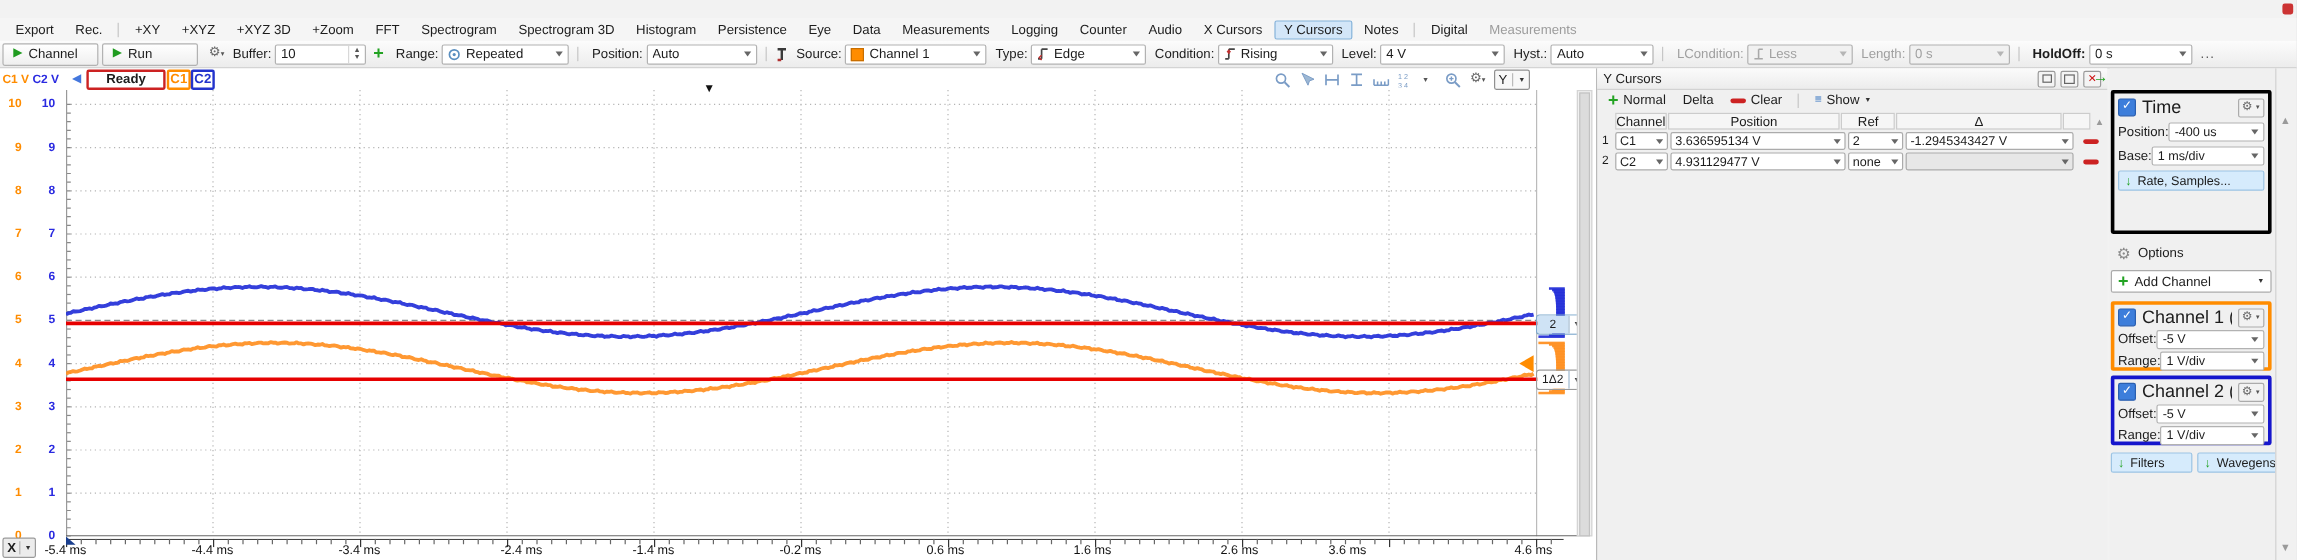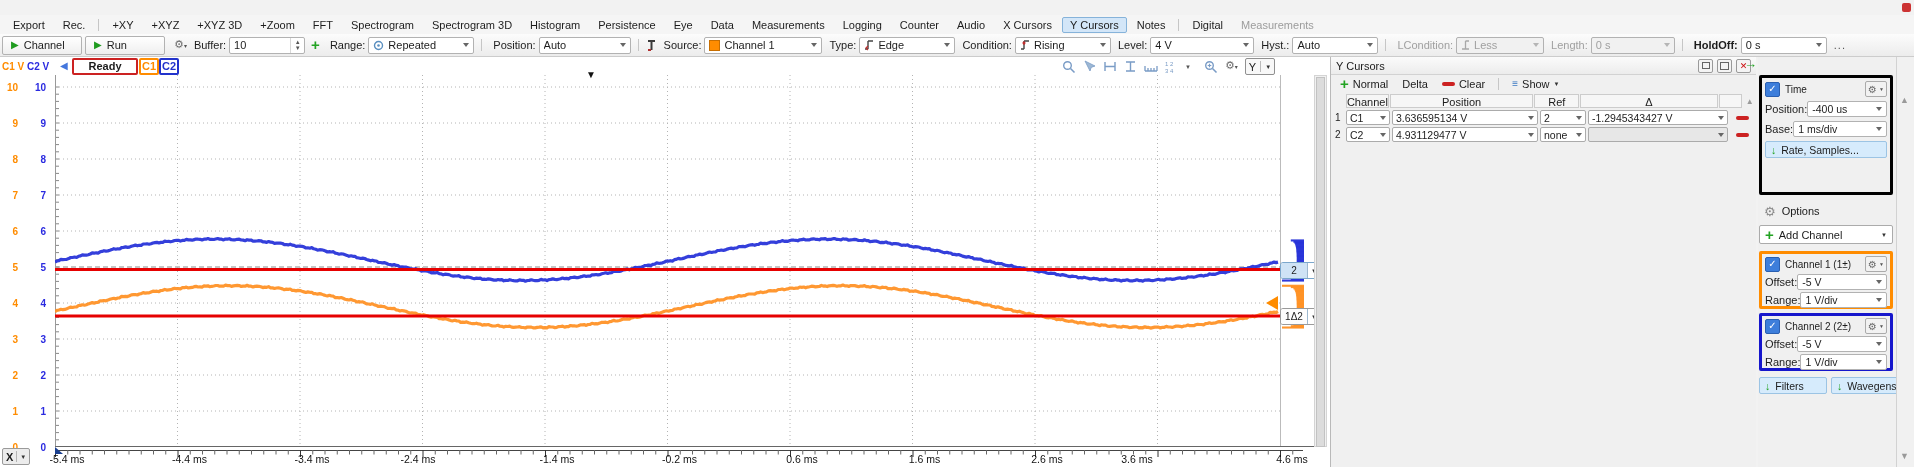--- a/index.html
+++ b/index.html
@@ -51,21 +51,21 @@
   .badge .bdrop{width:12px;background:#fff;border-left:1px solid #9db8cf;display:flex;align-items:center;justify-content:center;font-size:6px;color:#333;}
   .badge2{left:1280px;top:205px;border:1px solid #7ba7cc;}
   .badge2 .bmain{background:#cfe3f5;}
   .badge1{left:1280px;top:251px;border:1px solid #9a9a9a;}
   .badge1 .bmain{background:#fdfdfd;}
   .trigmark{position:absolute;left:1266px;top:239px;width:0;height:0;border-top:7px solid transparent;border-bottom:7px solid transparent;border-right:12px solid #ff8c00;}
   .topmark{position:absolute;left:586px;top:12px;color:#111;font-size:10px;}
   .vscroll{position:absolute;left:1314px;top:18px;width:13px;height:372px;background:#f1f1f1;border:1px solid #d4d4d4;box-sizing:border-box;}
   .vscroll .thumb{margin:1px;height:368px;background:#dcdcdc;border:1px solid #c2c2c2;}
   .xaxis{position:absolute;left:55px;top:390px;width:1250px;height:20px;}
-  .xlab{position:absolute;top:6px;width:60px;text-align:center;font-size:10.5px;color:#111;}
+  .xlab{position:absolute;top:6px;width:60px;text-align:left;font-size:10.5px;color:#111;}
   .xwedge{position:absolute;left:0;top:0;width:0;height:0;border-bottom:7px solid #1a3f8f;border-right:8px solid transparent;}
   .xbtn{position:absolute;left:2px;top:391px;height:15px;display:flex;align-items:center;border:1px solid #9a9a9a;background:#ececec;border-radius:2px;padding:0 3px;gap:3px;font-weight:bold;}
   .xbtn .bsep{width:1px;height:11px;background:#b5b5b5;}
   
   .ycpanel{position:absolute;left:1330px;top:57px;width:426px;height:410px;background:#f0f0f0;border-left:1px solid #b9b9b9;box-sizing:border-box;}
   .yctitle{height:17px;background:linear-gradient(#fbfbfb,#ececec);border-bottom:1px solid #d2d2d2;display:flex;align-items:center;padding:0 5px;gap:4px;}
   .yctitle .t{flex:1;}
   .winbtn{width:13px;height:12px;border:1px solid #9a9a9a;background:#f4f4f4;border-radius:2px;display:flex;align-items:center;justify-content:center;}
   .winbtn .sq{width:6px;height:5px;border:1px solid #666;}
   .winbtn.close{color:#cc1111;font-weight:bold;font-size:9px;}
@@ -81,21 +81,21 @@
   .combo.gray{background:#e7e7e7;}
   .ycscroll{width:13px;display:flex;align-items:flex-start;justify-content:center;color:#9a9a9a;font-size:8px;}
   
   .sidebar{position:absolute;left:1758px;top:57px;width:138px;height:410px;background:#f0f0f0;}
   .collapse-arrow{position:absolute;left:1744px;top:56px;color:#23a323;font-weight:bold;font-size:13px;}
   .cfgbox{position:absolute;left:1px;width:134px;background:#f0f0f0;border-radius:2px;box-sizing:border-box;}
   .cfgbox.time{border:3px solid #000;top:18px;height:120px;}
   .cfgbox.ch1{border:3px solid #ff8c00;top:194px;height:58px;}
   .cfgbox.ch2{border:3px solid #1616cc;top:256px;height:58px;}
   .box-head{display:flex;align-items:center;gap:5px;padding:3px 3px 2px 3px;}
-  .box-head .t{flex:1;white-space:nowrap;overflow:hidden;font-size:10px;}
+  .box-head .t{flex:1;white-space:nowrap;overflow:hidden;font-size:15px;}
   .cb{width:13px;height:13px;background:#3d7edb;border:1px solid #2a5fb0;border-radius:2px;color:#fff;font-size:10px;line-height:12px;text-align:center;flex:0 0 13px;}
   .gearbtn{display:flex;align-items:center;height:14px;border:1px solid #ababab;background:#f2f2f2;border-radius:2px;padding:0 2px;gap:2px;}
   .srow{display:flex;align-items:center;justify-content:space-between;padding:2px 3px;}
   .srow .dd{width:97px;height:16px;font-size:10.5px;}
   .bluebtn{display:flex;align-items:center;justify-content:flex-start;gap:5px;margin:2px 3px;height:15px;background:#d6ebfc;border:1px solid #9cc4e4;border-radius:2px;padding:0 5px;font-size:10.5px;white-space:nowrap;}
   .gdown{color:#23a323;font-weight:bold;}
   .optrow{position:absolute;left:6px;top:148px;display:flex;align-items:center;gap:6px;}
   .addbtn{position:absolute;left:1px;top:168px;width:134px;height:19px;display:flex;align-items:center;gap:5px;border:1px solid #ababab;background:#fff;border-radius:2px;padding:0 5px;box-sizing:border-box;}
   .addbtn .caret{margin-left:auto;}
   .bottombtns{position:absolute;left:1px;top:320px;display:flex;gap:4px;}
@@ -567,21 +567,21 @@
           <line x1="1188.75" y1="0" x2="1188.75" y2="4.5" stroke="#666" stroke-width="1"></line>
           <line x1="1201" y1="0" x2="1201" y2="4.5" stroke="#666" stroke-width="1"></line>
           <line x1="1213.25" y1="0" x2="1213.25" y2="4.5" stroke="#666" stroke-width="1"></line>
           <line x1="1225.5" y1="0" x2="1225.5" y2="7" stroke="#333" stroke-width="1"></line>
           <line x1="1237.75" y1="0" x2="1237.75" y2="4.5" stroke="#666" stroke-width="1"></line>
         </svg>
       <div id="xlabels">
           <span class="xlab" style="left: -18px;">-5.4 ms</span>
           <span class="xlab" style="left: 104.5px;">-4.4 ms</span>
           <span class="xlab" style="left: 227px;">-3.4 ms</span>
-          <span class="xlab" style="left: 333px;">-2.4 ms</span>
+          <span class="xlab" style="left: 362px;">-2.4 ms</span>
           <span class="xlab" style="left: 472px;">-1.4 ms</span>
           <span class="xlab" style="left: 594.5px;">-0.2 ms</span>
           <span class="xlab" style="left: 717px;">0.6 ms</span>
           <span class="xlab" style="left: 839.5px;">1.6 ms</span>
           <span class="xlab" style="left: 962px;">2.6 ms</span>
           <span class="xlab" style="left: 1052px;">3.6 ms</span>
           <span class="xlab" style="left: 1207px;">4.6 ms</span>
         </div>
     </div>
     <div class="xbtn">

